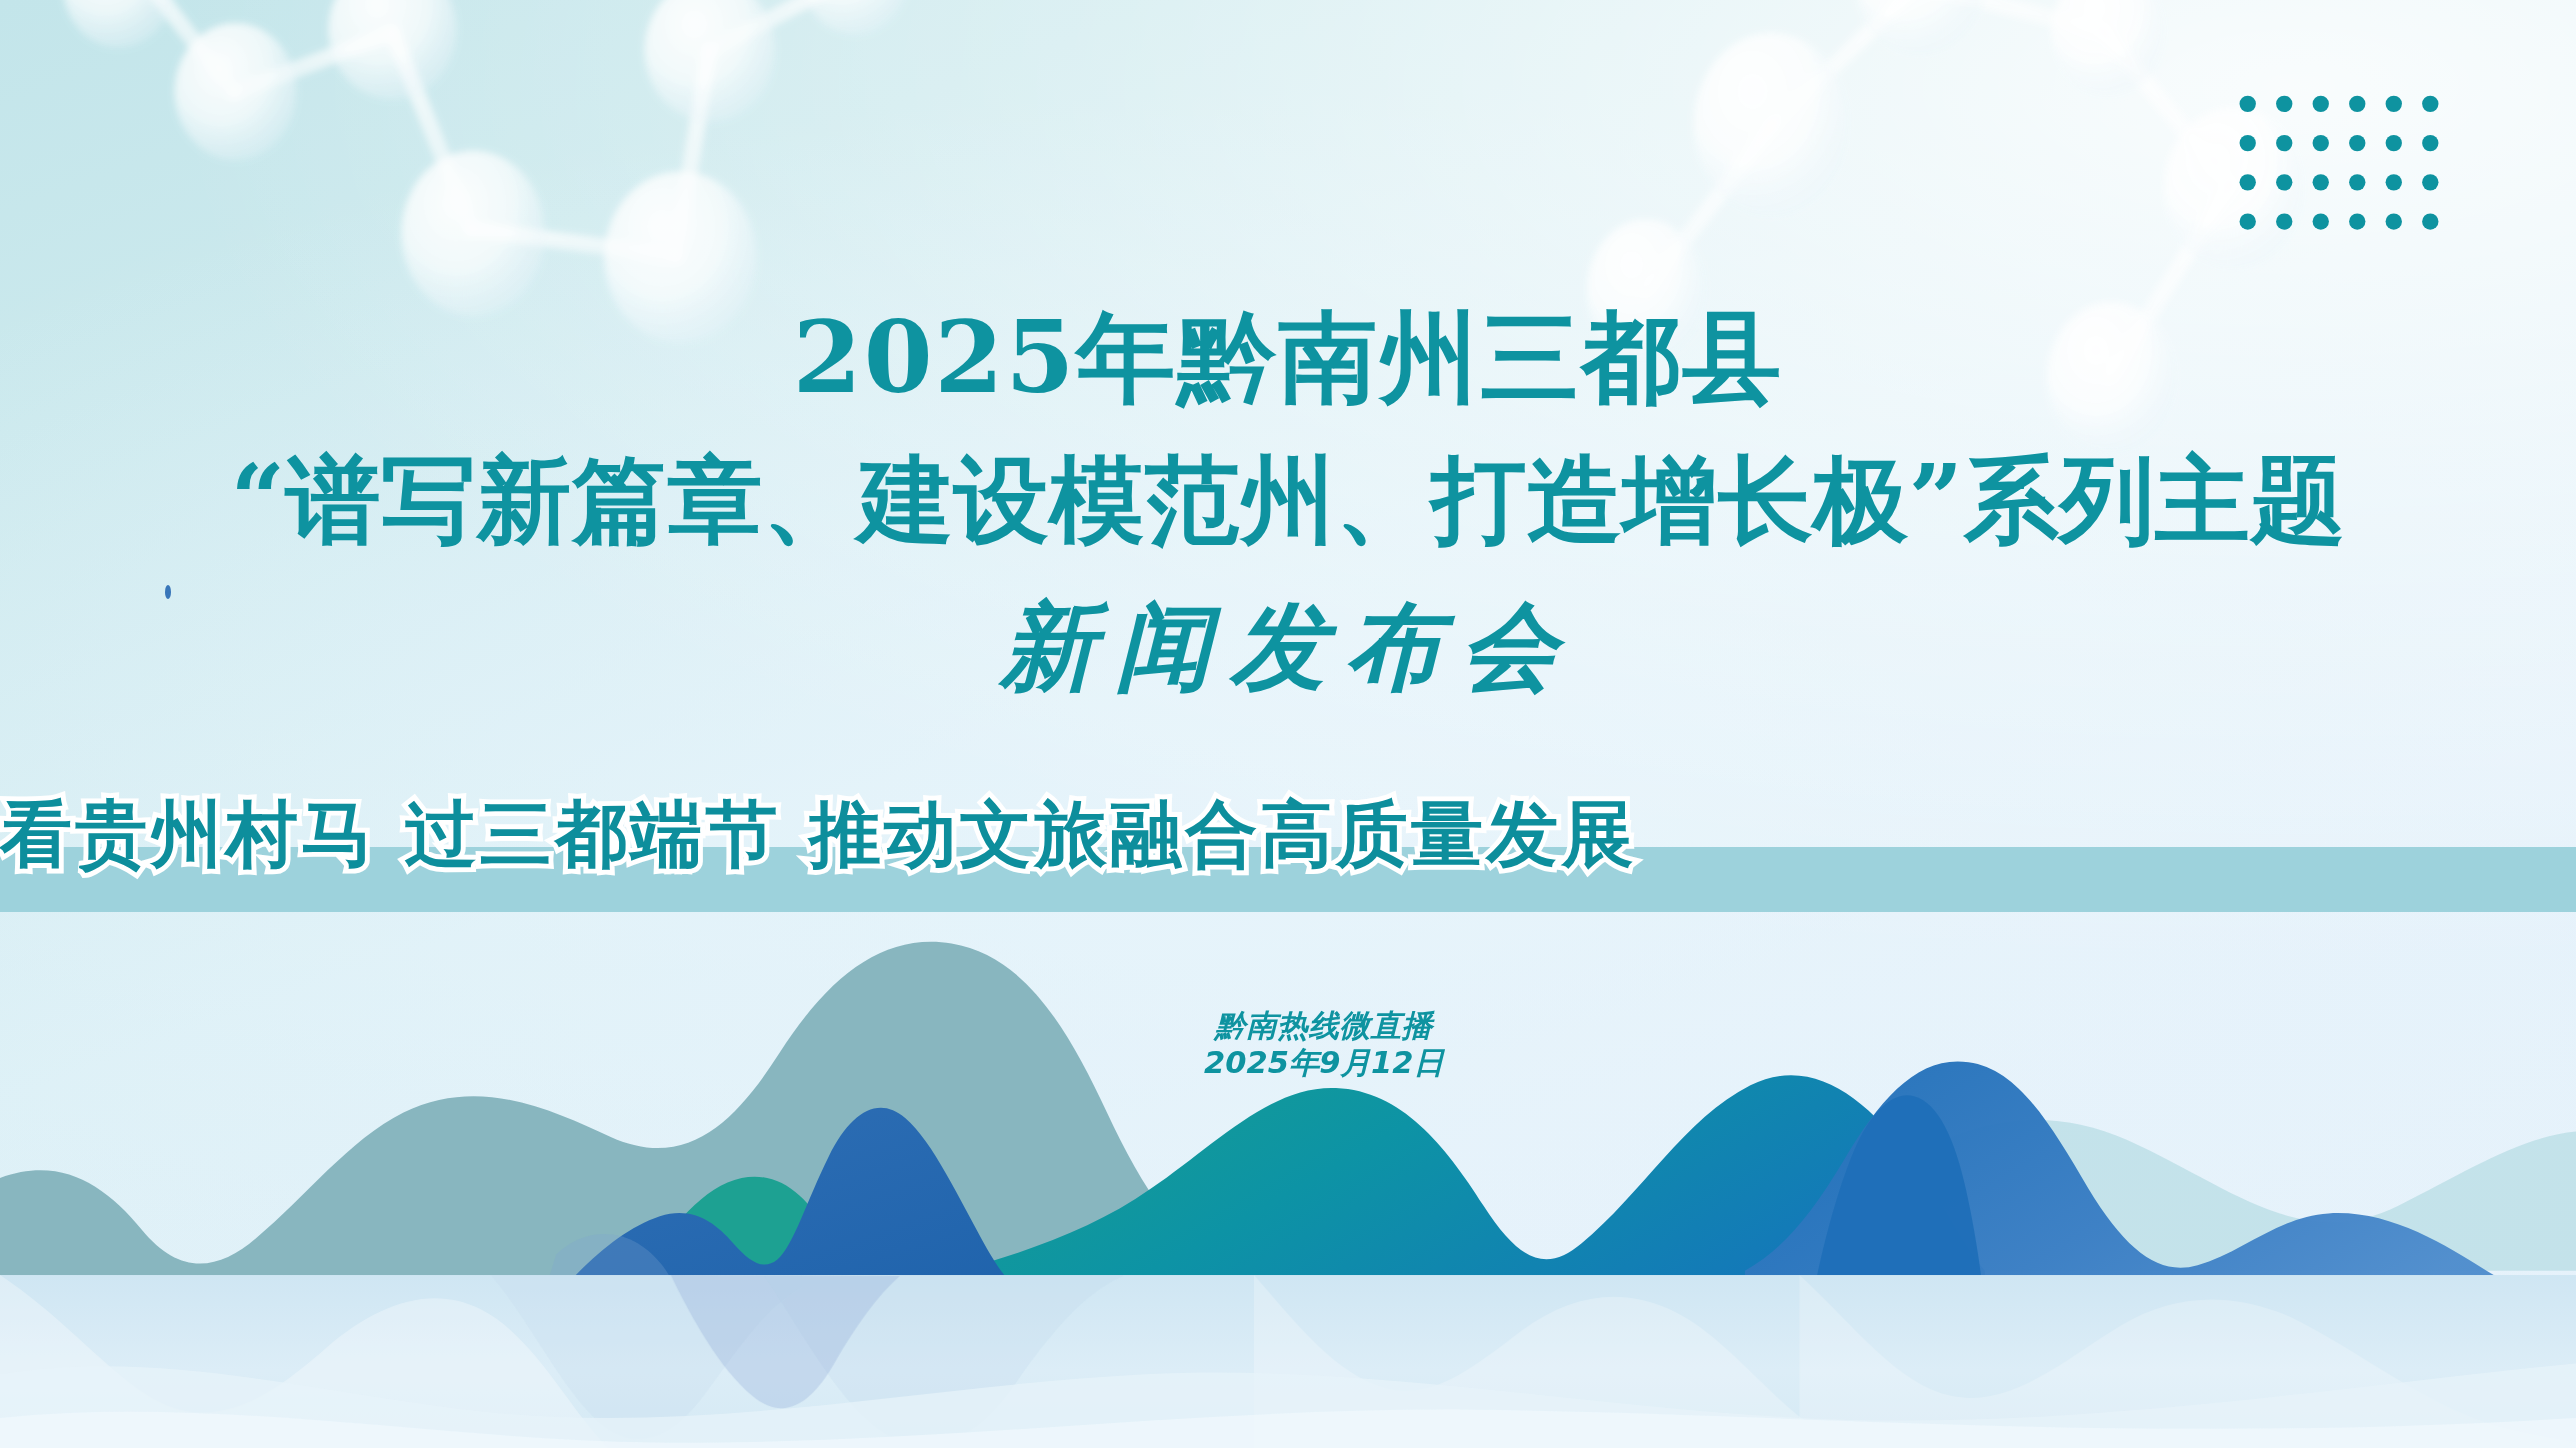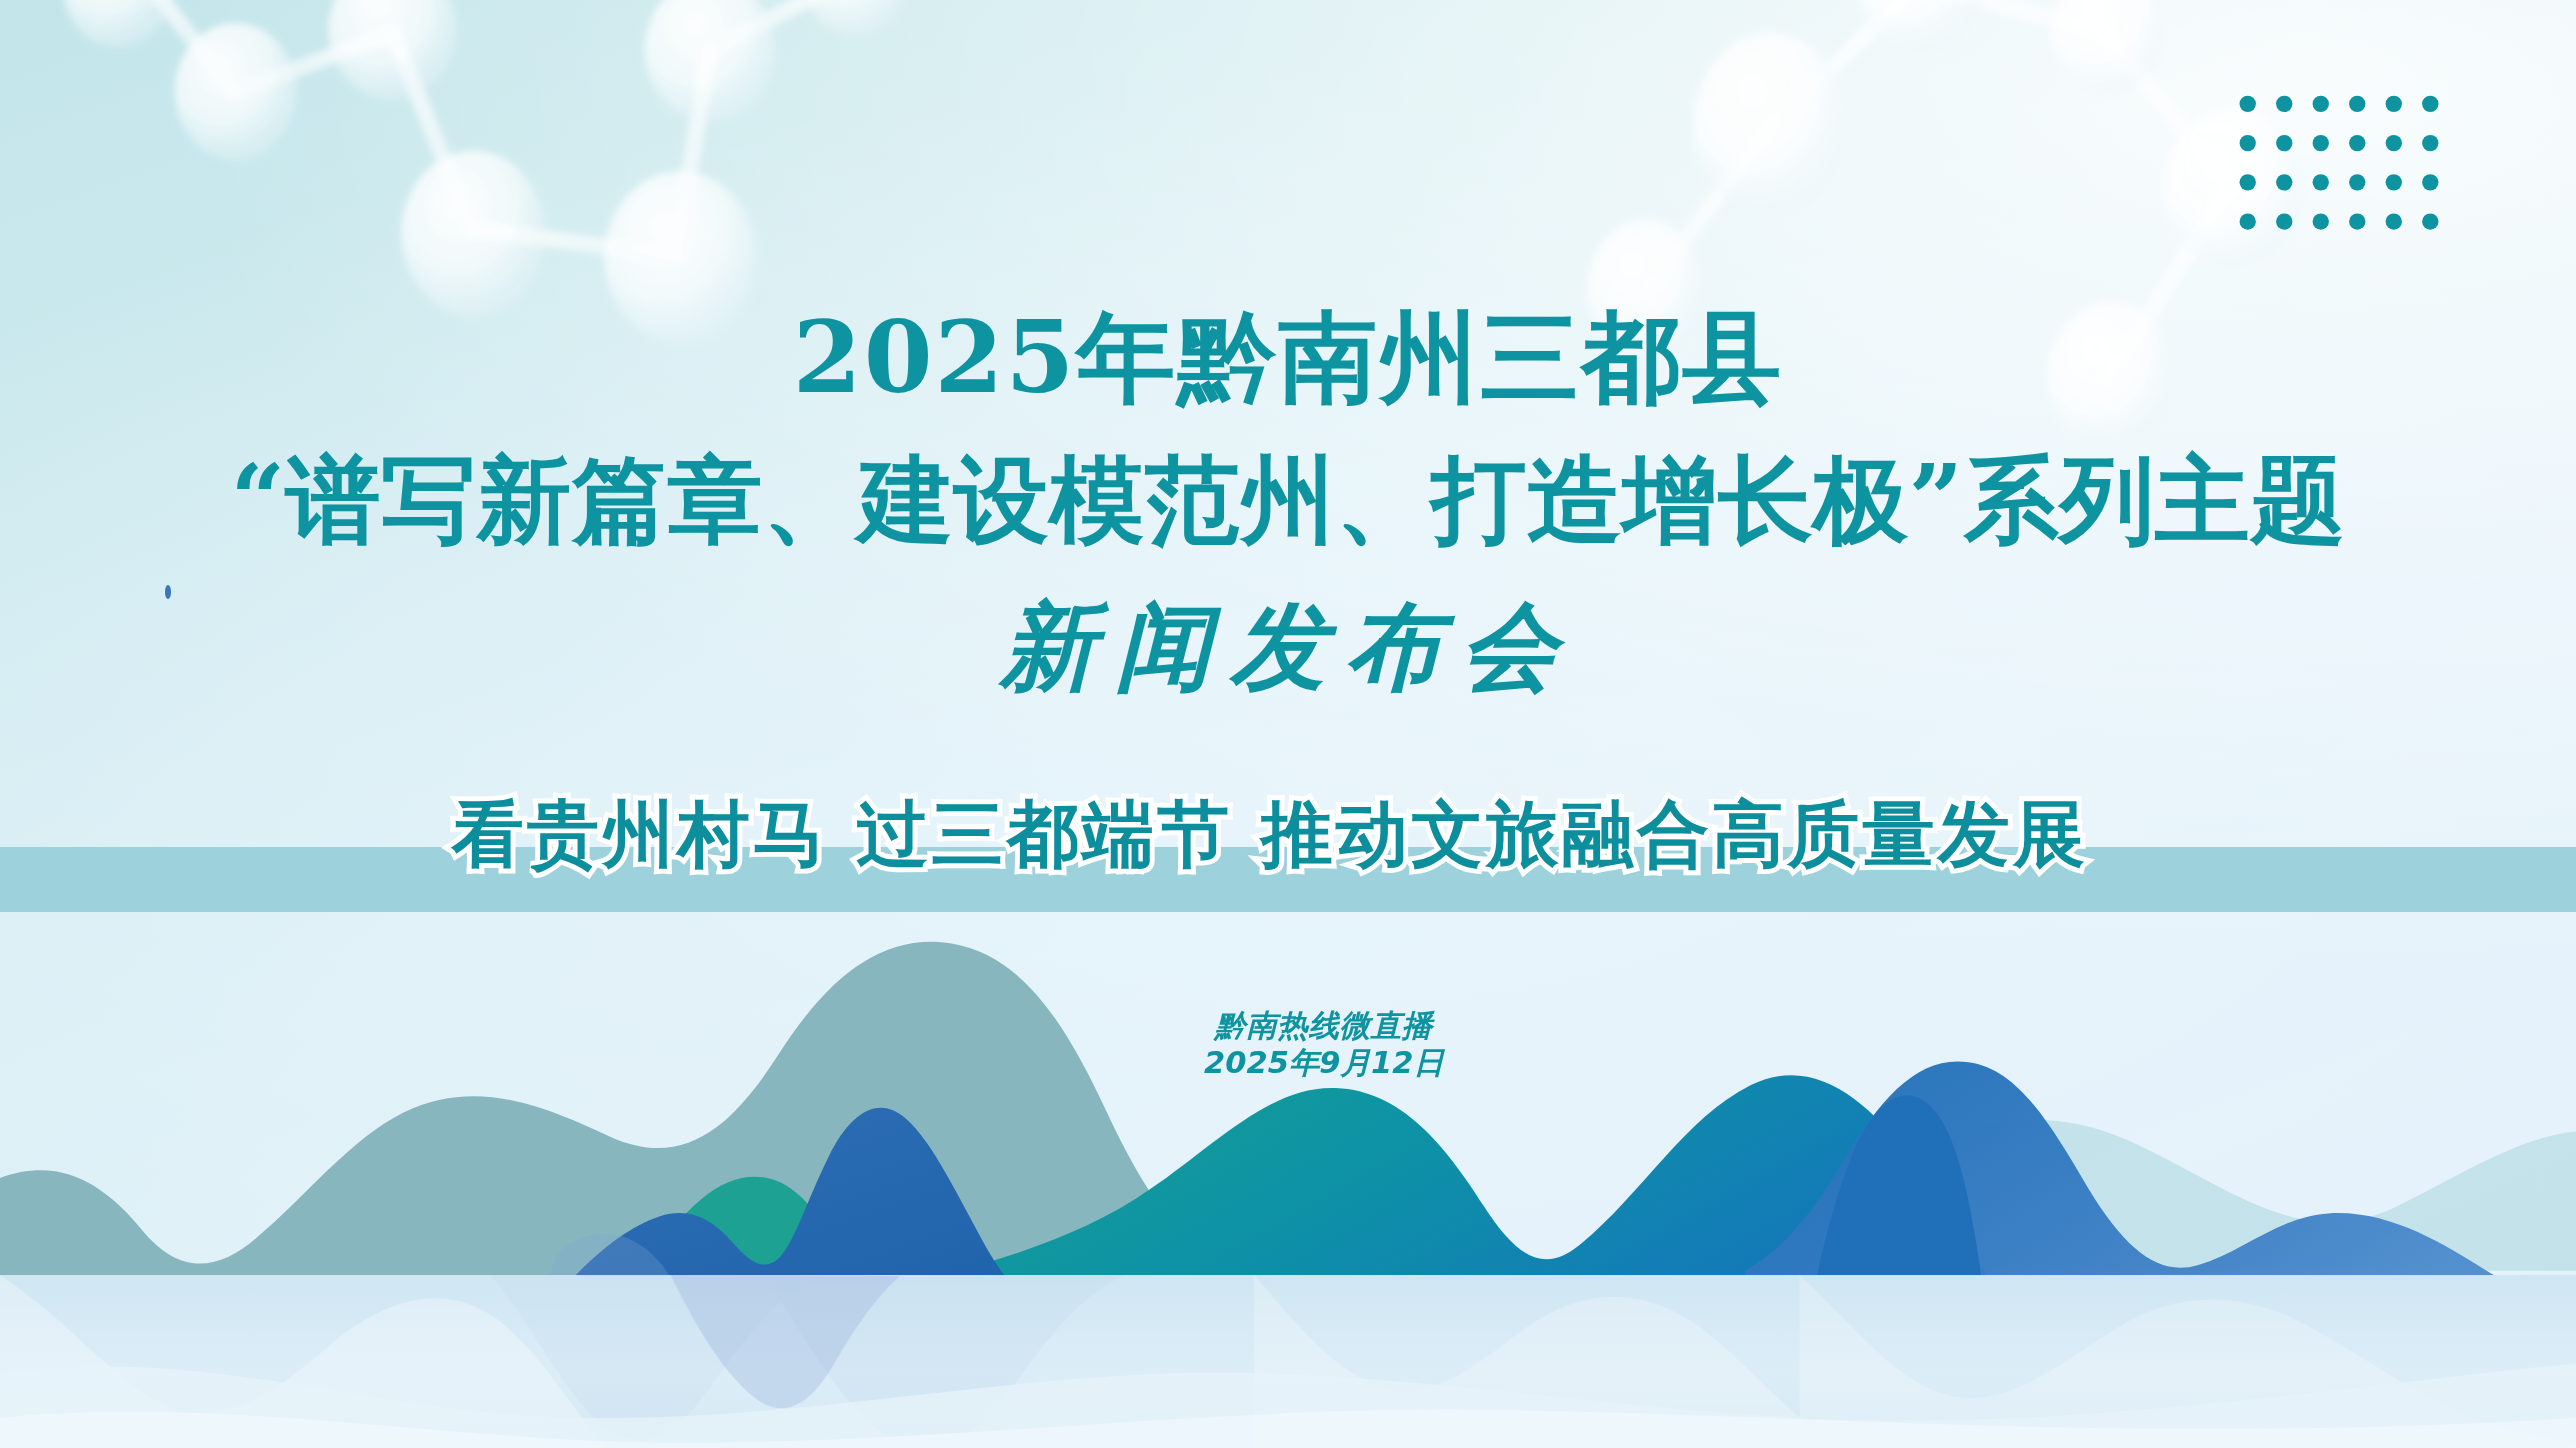--- a/index.html
+++ b/index.html
@@ -109,21 +109,20 @@
     font-style: italic;
     letter-spacing: 0.20em;
     font-family: "DejaVu Sans", "Liberation Sans", sans-serif;
     font-weight: 700;
   }
 
   .subtitle {
     position: absolute;
     top: 798px;
     width: 2540px;
-    text-align: center;
     white-space: nowrap;
     font-size: 72px;
     font-weight: 700;
     line-height: 1;
     letter-spacing: 0.045em;
     color: #0d8e9c;
     font-family: "DejaVu Sans", "Liberation Sans", sans-serif;
     -webkit-text-stroke: 9.8px #ffffff;
     paint-order: stroke fill;
   }

